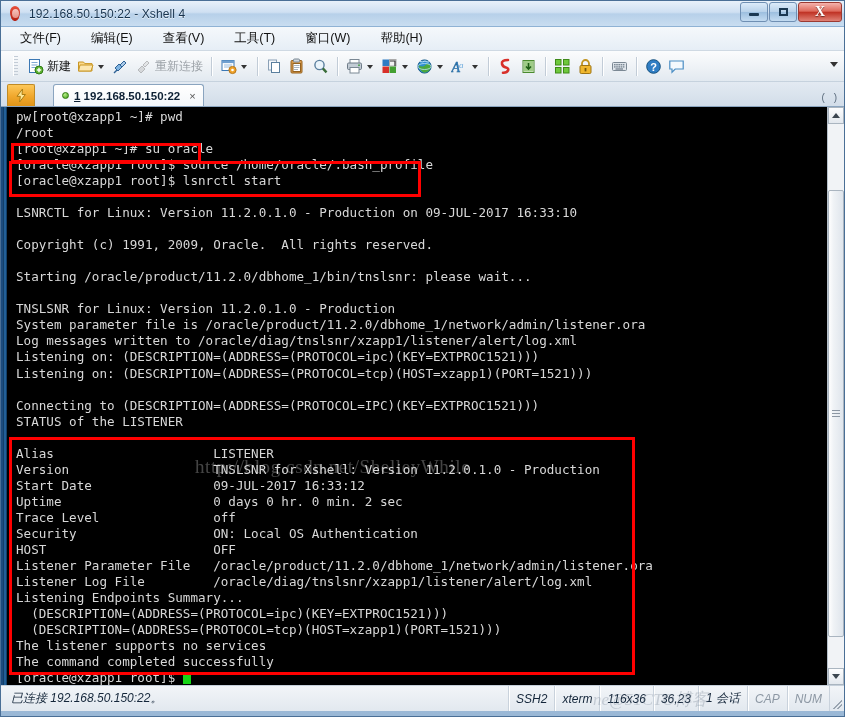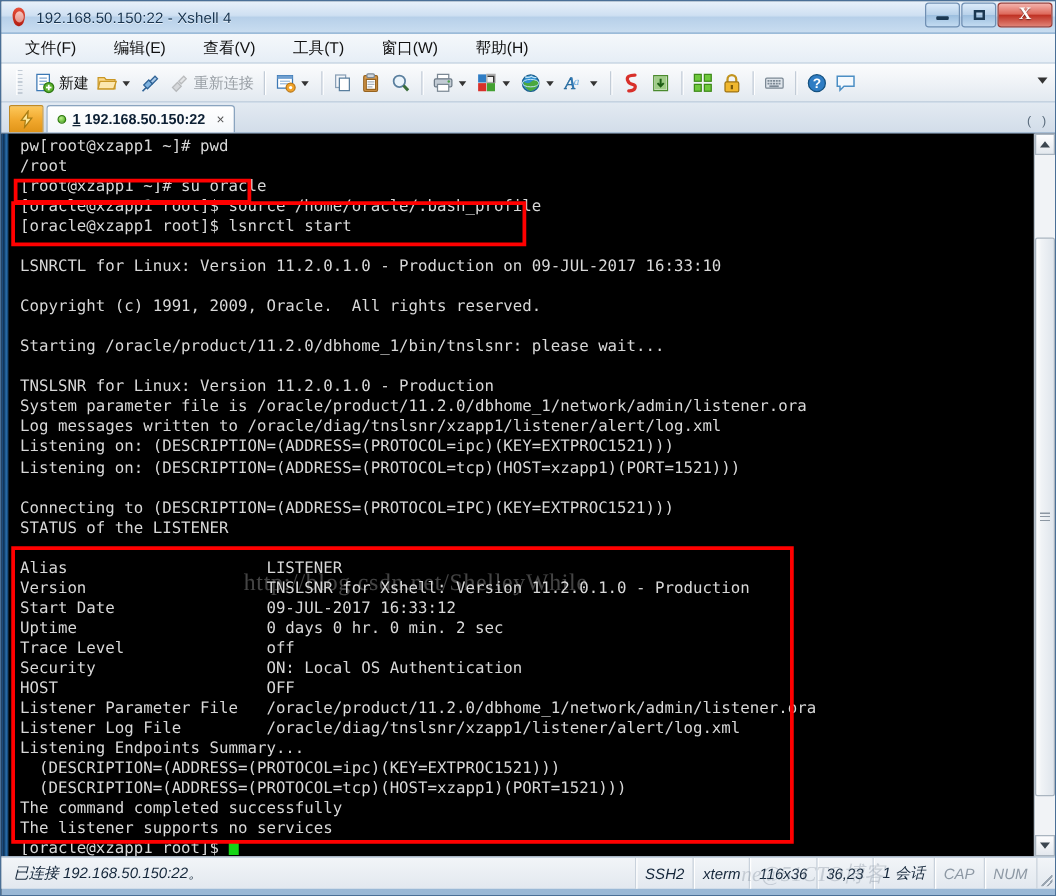--- a/index.html
+++ b/index.html
@@ -118,20 +118,21 @@
   .ico { width:17px; height:17px; position:relative; flex:none; display:inline-block; }
   .ico svg { display:block; }
 
   
   .tabbar {
     height: 25px; display:flex; align-items:flex-end;
     background: linear-gradient(180deg,#e3eaf2 0%,#d2dde9 100%);
     border-bottom: 1px solid #8aa4bf;
     padding-left: 6px;
     position: relative;
+    gap: 16px;
   }
   .tabicon {
     width:28px; height:22px; margin-bottom:0;
     background: linear-gradient(180deg,#fdc85a 0%,#f0a72c 55%,#e09418 100%);
     border:1px solid #c08a24; border-bottom:none;
     border-radius:2px 2px 0 0;
     display:flex;align-items:center;justify-content:center;
   }
   .tab {
     height:22px; margin-left:2px;
@@ -584,22 +585,22 @@
           <div class="tline">Start Date                09-JUL-2017 16:33:12</div>
           <div class="tline">Uptime                    0 days 0 hr. 0 min. 2 sec</div>
           <div class="tline">Trace Level               off</div>
           <div class="tline">Security                  ON: Local OS Authentication</div>
           <div class="tline">HOST                      OFF</div>
           <div class="tline">Listener Parameter File   /oracle/product/11.2.0/dbhome_1/network/admin/listener.ora</div>
           <div class="tline">Listener Log File         /oracle/diag/tnslsnr/xzapp1/listener/alert/log.xml</div>
           <div class="tline">Listening Endpoints Summary...</div>
           <div class="tline">  (DESCRIPTION=(ADDRESS=(PROTOCOL=ipc)(KEY=EXTPROC1521)))</div>
           <div class="tline">  (DESCRIPTION=(ADDRESS=(PROTOCOL=tcp)(HOST=xzapp1)(PORT=1521)))</div>
+          <div class="tline">The listener supports no services</div>
           <div class="tline">The command completed successfully</div>
-          <div class="tline">The listener supports no services</div>
           <div class="tline">[oracle@xzapp1 root]$ <span class="cursor"></span></div>
         </div>
       <div id="redboxes">
           <div class="redbox" style="left: 4px; top: 36px; width: 190px; height: 20px; border-color: rgb(255, 0, 0);"></div>
           <div class="redbox" style="left: 2px; top: 54px; width: 412px; height: 36px; border-color: rgb(255, 0, 0);"></div>
           <div class="redbox" style="left: 2px; top: 330px; width: 626px; height: 238px; border-color: rgb(255, 0, 0);"></div>
         </div>
     </div>
     <div class="vscroll">
       <div class="sbtn">

